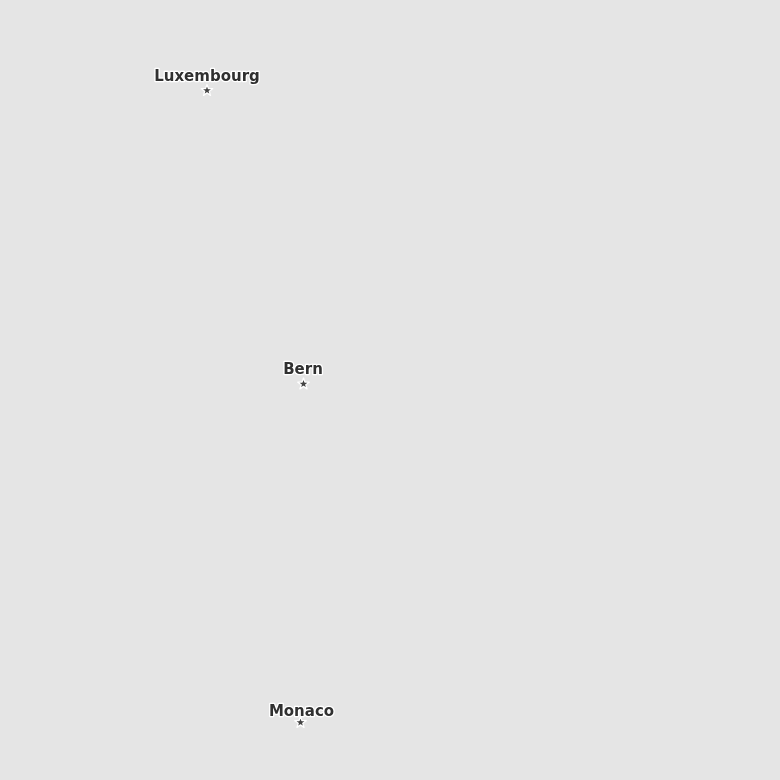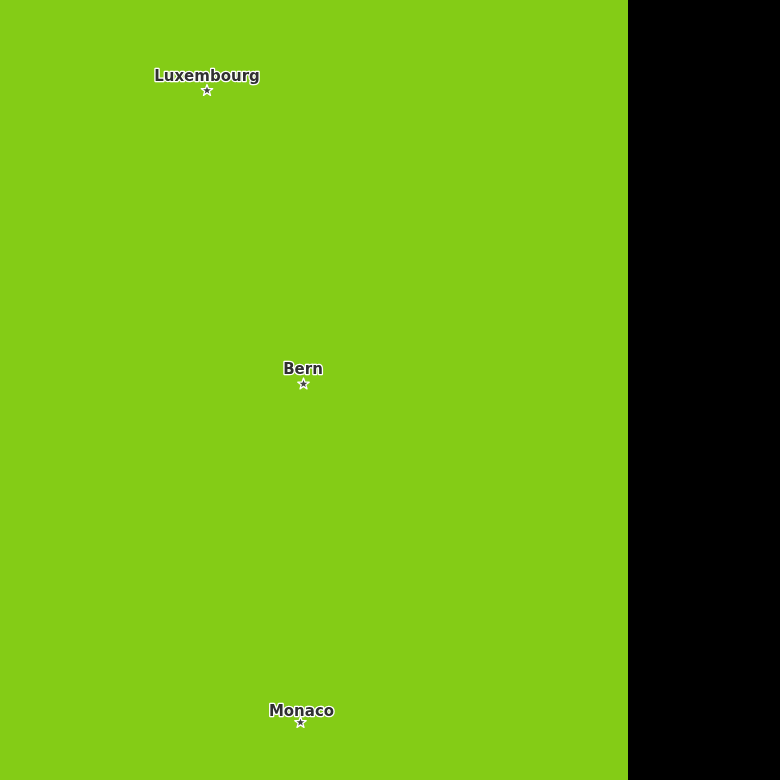--- a/index.html
+++ b/index.html
@@ -2,23 +2,23 @@
 <html><head>
 <meta charset="utf-8">
 <style>
   html, body {
     margin: 0;
     padding: 0;
     background: #000000;
   }
   .map-canvas {
     position: relative;
-    width: 628px;
+    width: 780px;
     height: 780px;
-    background: #84cc16;
+    background: #e5e5e5;
     overflow: hidden;
   }
   .map-layer {
     display: block;
     width: 780px;
     height: 780px;
   }
   .city-label {
     font-family: "DejaVu Sans", "Liberation Sans", sans-serif;
     font-size: 15px;

